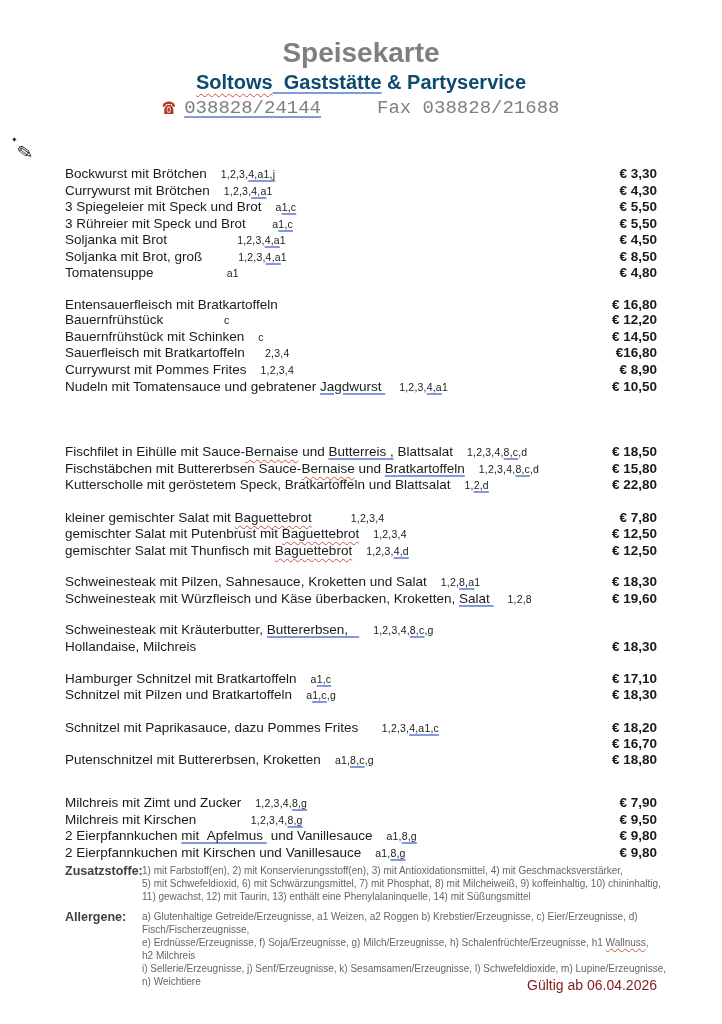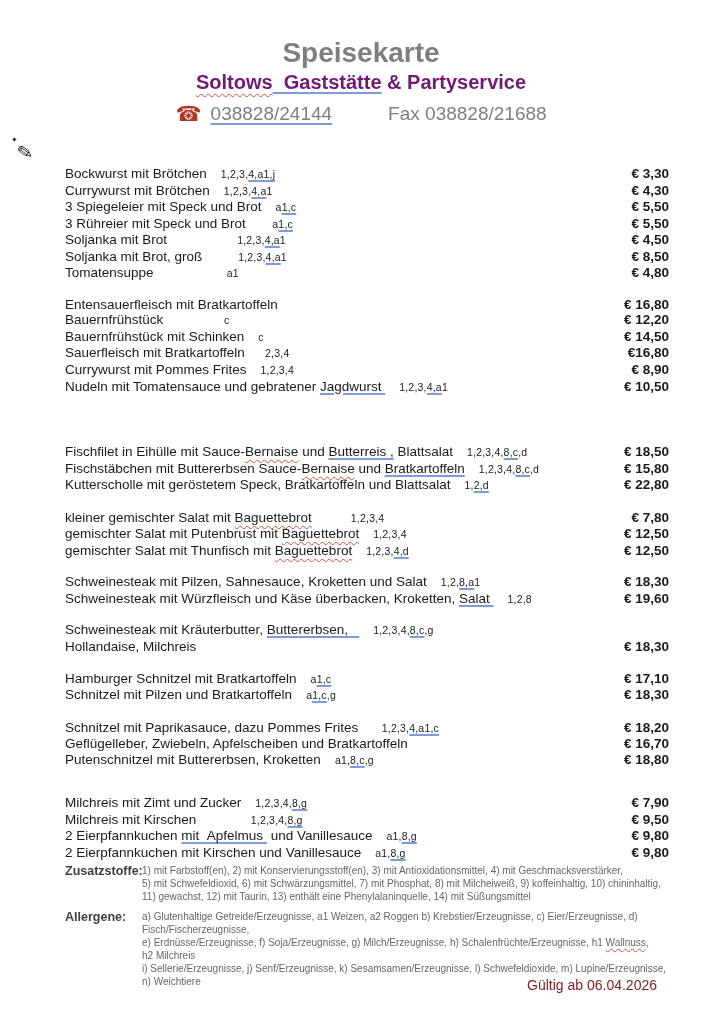--- a/index.html
+++ b/index.html
@@ -3,34 +3,34 @@
 <meta charset="utf-8">
 <style>
   html,body{margin:0;padding:0;}
   body{
     width:722px;height:1024px;background:#ffffff;position:relative;
     font-family:"Liberation Sans",sans-serif;color:#1a1a1a;overflow:hidden;
   }
   
   header{padding-top:38px;text-align:center;}
   .title{font-size:28px;font-weight:bold;color:#7f7f7f;line-height:30px;}
-  .subtitle{font-size:20px;font-weight:bold;color:#701a75;line-height:24px;margin-top:2px;}
-  .contact{font-size:19px;color:#7f7f7f;line-height:24px;margin-top:8px;}
+  .subtitle{font-size:20px;font-weight:bold;color:#0c4a6e;line-height:24px;margin-top:2px;}
+  .contact{font-size:19px;color:#7f7f7f;line-height:24px;margin-top:2px;font-family:Liberation Mono, monospace;}
   .phone-glyph{color:#b13a27;font-size:21px;margin-right:9px;vertical-align:-1px;}
   .fax{margin-left:56px;}
   
   .u-blue{text-decoration:underline;text-decoration-color:#7f9bd9;text-decoration-thickness:1.5px;text-underline-offset:2px;}
   .u-red{text-decoration:underline;text-decoration-style:wavy;text-decoration-color:#c9543f;text-decoration-thickness:1px;text-underline-offset:2.5px;}
   .subtitle .u-blue,.contact .u-blue{text-decoration-thickness:2px;text-underline-offset:3px;}
   .subtitle .u-red{text-underline-offset:4px;}
   
   .pen-icon{position:absolute;left:17px;top:141px;font-size:19px;color:#222;transform:rotate(-8deg);}
   .pen-icon .star{position:absolute;left:-4px;top:-7px;font-size:8px;font-style:normal;color:#111;}
   
-  #menu{position:absolute;left:65px;right:53px;top:166px;}
+  #menu{position:absolute;left:65px;right:65px;top:166px;}
   .menu-section{}
   #menu .menu-section:nth-child(2){margin-top:15px;}
   #menu .menu-section:nth-child(3){margin-top:49px;}
   #menu .menu-section:nth-child(4){margin-top:16px;}
   #menu .menu-section:nth-child(5){margin-top:15px;}
   #menu .menu-section:nth-child(6){margin-top:15px;}
   #menu .menu-section:nth-child(7){margin-top:16px;}
   #menu .menu-section:nth-child(8){margin-top:16px;}
   #menu .menu-section:nth-child(9){margin-top:27px;}
   .menu-row{display:flex;align-items:baseline;font-size:13.5px;line-height:15.55px;white-space:nowrap;}
@@ -200,21 +200,20 @@
           <span class="item-price">€ 18,30</span>
         </div>
       </div>
       <div class="menu-section">
         <div class="menu-row">
           <span class="item-name"><span>Schnitzel mit Paprikasauce, dazu Pommes Frites</span></span>
           <span class="item-code"><span>&nbsp;&nbsp;&nbsp;1,2,3,</span><span class="u-blue">4,a1,c</span></span>
           <span class="item-price">€ 18,20</span>
         </div>
         <div class="menu-row">
-          <span class="item-name"><span>Geflügelleber, Zwiebeln, Apfelscheiben und Bratkartoffeln</span></span>
           <span class="item-price">€ 16,70</span>
         </div>
         <div class="menu-row">
           <span class="item-name"><span>Putenschnitzel mit Buttererbsen, Kroketten</span></span>
           <span class="item-code"><span>a1,</span><span class="u-blue">8,c</span><span>,g</span></span>
           <span class="item-price">€ 18,80</span>
         </div>
       </div>
       <div class="menu-section">
         <div class="menu-row">

